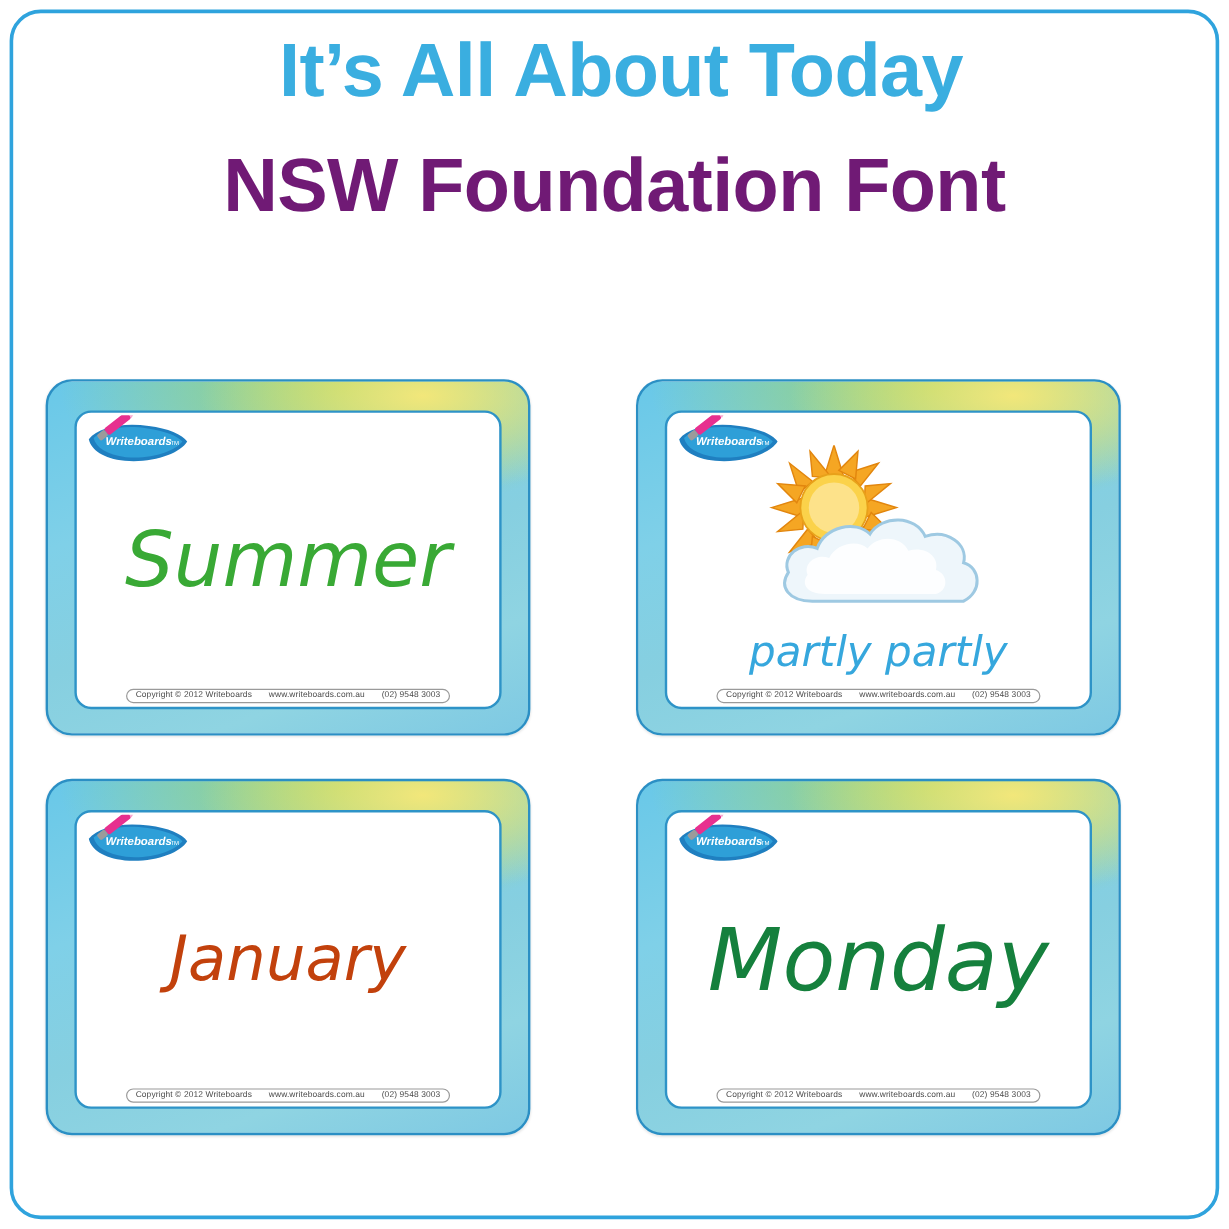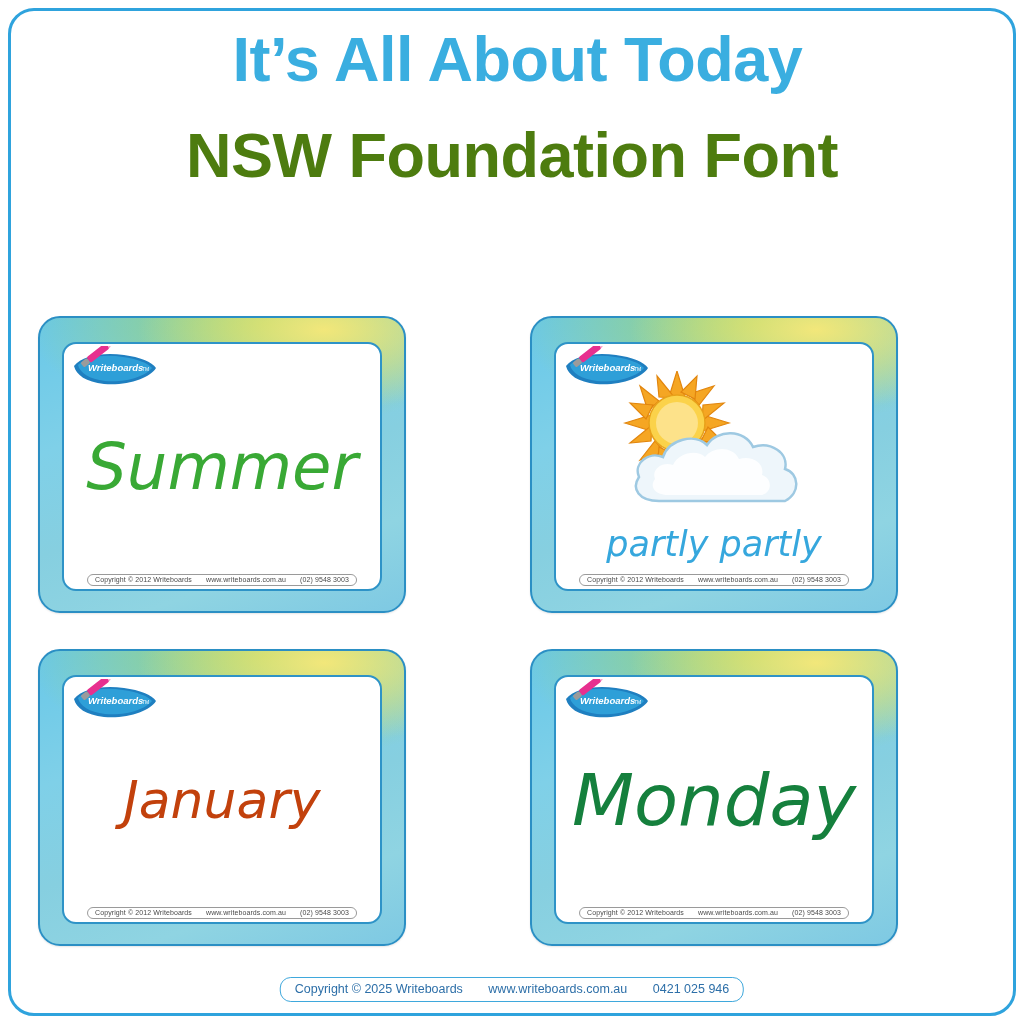--- a/index.html
+++ b/index.html
@@ -47,37 +47,37 @@
     color: #3aaee0;
     letter-spacing: -0.5px;
     line-height: 1.05;
     white-space: nowrap;
     padding-left: 11px;
   }
   .title-sub {
     margin-top: 30px;
     font-size: 63px;
     font-weight: bold;
-    color: #4d7c0f;
+    color: #701a75;
     letter-spacing: -0.5px;
     line-height: 1.05;
     white-space: nowrap;
   }
 
   
   .cards {
     position: absolute;
     left: 38px;
     top: 316px;
     width: 948px;
     height: 630px;
   }
   .card {
     position: absolute;
-    width: 368px;
+    width: 404px;
     height: 297px;
     border-radius: 22px;
     box-sizing: border-box;
     
     background:
       radial-gradient(ellipse 300px 130px at 78% 4%, #f2e77a 0%, rgba(242,231,122,0) 62%),
       radial-gradient(ellipse 340px 150px at 62% 2%, #9ed36a 0%, rgba(158,211,106,0) 70%),
       linear-gradient(160deg, #69c8e8 0%, #7fd0e8 32%, #86cfe0 56%, #8fd4e2 78%, #7ec9e3 100%);
     border: 2px solid #2b8fc4;
     box-shadow: 0 1px 2px rgba(0,0,0,0.10);
@@ -320,18 +320,13 @@
         <div class="card-copy">
           <span>Copyright © 2012 Writeboards</span>
           <span>www.writeboards.com.au</span>
           <span>(02) 9548 3003</span>
         </div>
       </div>
     </div>
 
   </div>
 
-  <div class="footer">
-    <span>Copyright © 2025 Writeboards</span>
-    <span>www.writeboards.com.au</span>
-    <span>0421 025 946</span>
-  </div>
 </div>
 
 </body></html>

